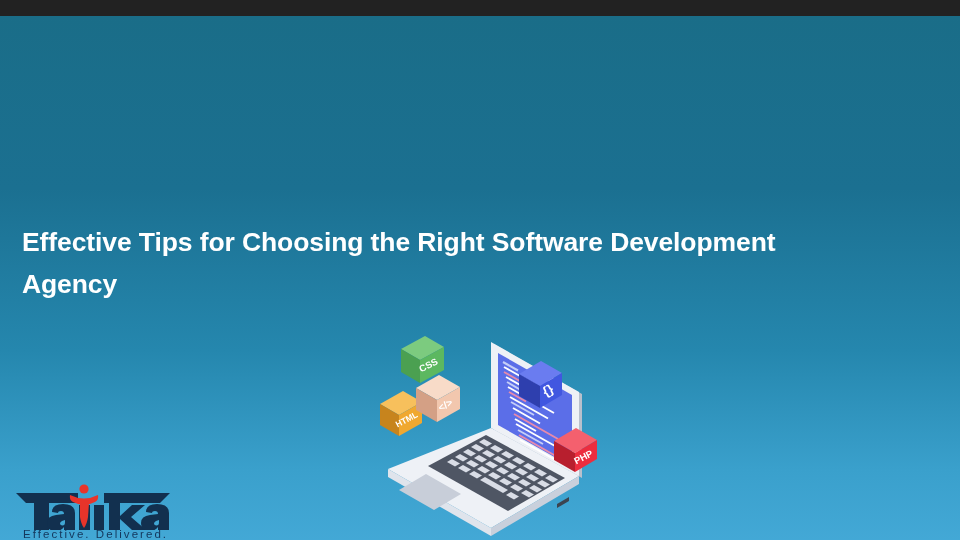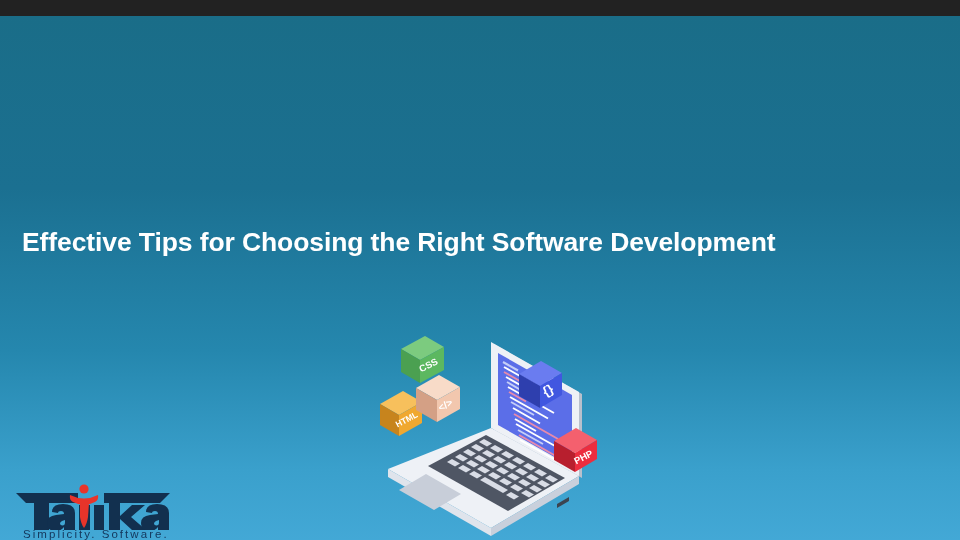--- a/index.html
+++ b/index.html
@@ -67,20 +67,21 @@
     height: 230px;
   }
 </style>
 </head>
 <body>
 
 <div id="slide">
 
   <div id="title-block">
     <div class="title-line">Effective Tips for Choosing the Right Software Development</div>
+    <div class="title-line">Agency</div>
   </div>
 
   <div id="illustration">
     <svg width="240" height="230" viewBox="0 0 240 230">
 
       <g>
 
         <path d="M126 18 L214 68 L214 152 L126 104 Z" fill="#b9c0cc"></path>
 
         <path d="M123 16 L211 66 L211 150 L123 102 Z" fill="#eef1f6"></path>
@@ -222,16 +223,16 @@
         <path d="M134 28 q0-8 11-8 q12 0 12 9 l0 17 l-11 0 l0-3 q-3 4 -8 4 q-9 0 -9-8 q0-7 9-8 l8-1 q0-3 -3-3 q-3 0 -3 2 Z
                  M147 36 l-3 1 q-2 1 -2 2.5 q0 2 2.5 2 q2.5 0 2.5-3 Z"></path>
       </g>
 
       <g fill="#e8342a">
         <circle cx="72" cy="5" r="4.6"></circle>
         <path d="M58 11 q14 7 28 0 q1 5 -3 7 q-6 3 -11 3 q-5 0 -11-3 q-4 -2 -3-7 Z"></path>
         <path d="M68 19 l9 0 l-1 14 q-1 7 -4 11 q-3-4 -4-11 Z"></path>
       </g>
     </svg>
-    <div id="logo-tagline">Simplicity. Software.</div>
+    <div id="logo-tagline">Effective. Delivered.</div>
   </div>
 
 </div>
 
 </body></html>

